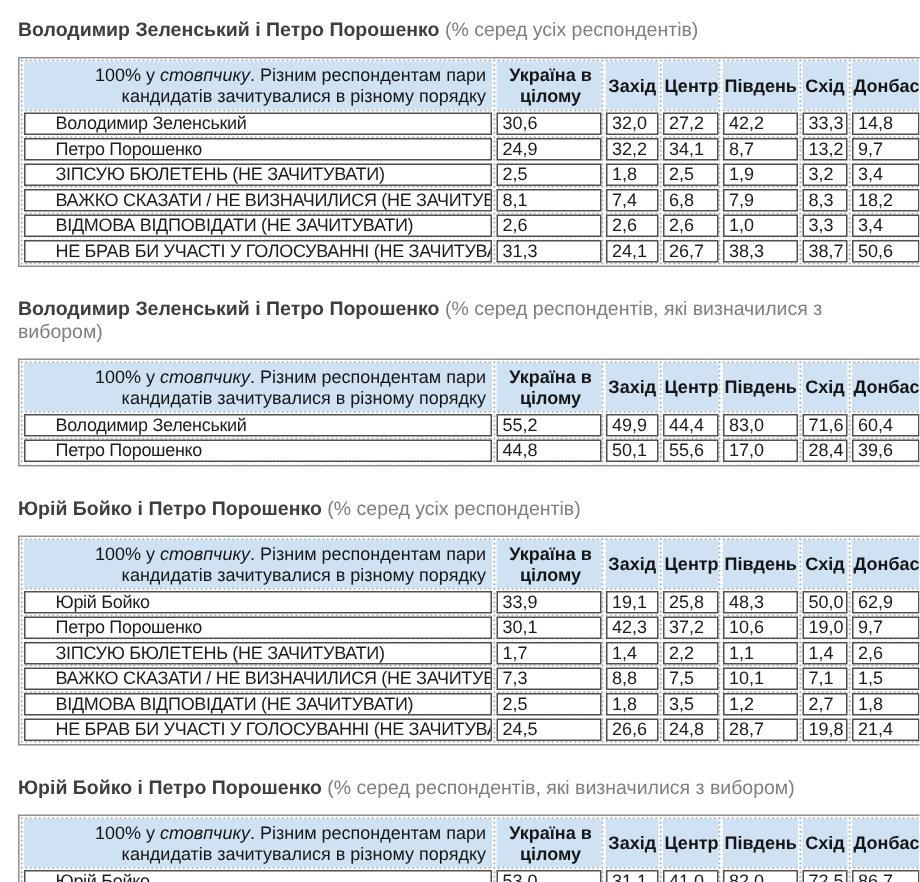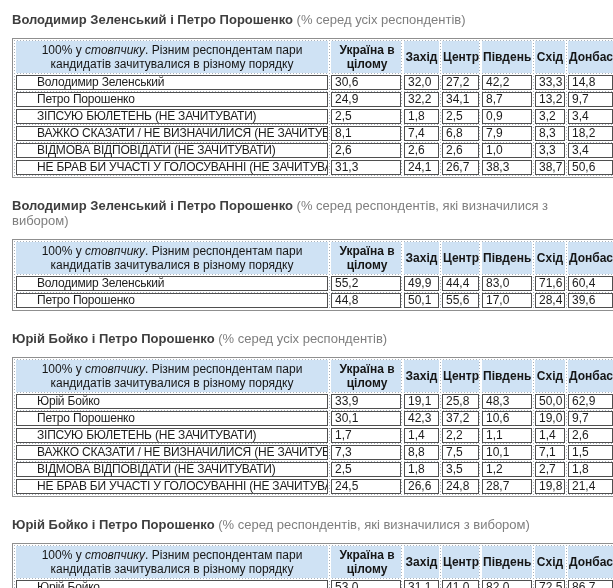--- a/index.html
+++ b/index.html
@@ -35,21 +35,21 @@
     width: 597px;
   }
   th {
     background: var(--header-bg, #cfe2f4);
     font-size: 12px;
     line-height: 14px;
     color: #151515;
     vertical-align: middle;
   }
   th.lbl-h {
-    text-align: center;
+    text-align: right;
     font-weight: normal;
     padding: 2px 4px;
   }
   th.col {
     font-weight: bold;
     padding: 2px 1px;
     overflow: hidden;
   }
   th.col.first { text-align: center; padding-left: 3px; }
   td {
@@ -108,21 +108,21 @@
             <td>34,1</td>
             <td>8,7</td>
             <td>13,2</td>
             <td>9,7</td>
           </tr>
           <tr>
             <td class="lbl">ЗІПСУЮ БЮЛЕТЕНЬ (НЕ ЗАЧИТУВАТИ)</td>
             <td>2,5</td>
             <td>1,8</td>
             <td>2,5</td>
-            <td>0,9</td>
+            <td>1,9</td>
             <td>3,2</td>
             <td>3,4</td>
           </tr>
           <tr>
             <td class="lbl">ВАЖКО СКАЗАТИ / НЕ ВИЗНАЧИЛИСЯ (НЕ ЗАЧИТУВАТИ)</td>
             <td>8,1</td>
             <td>7,4</td>
             <td>6,8</td>
             <td>7,9</td>
             <td>8,3</td>

